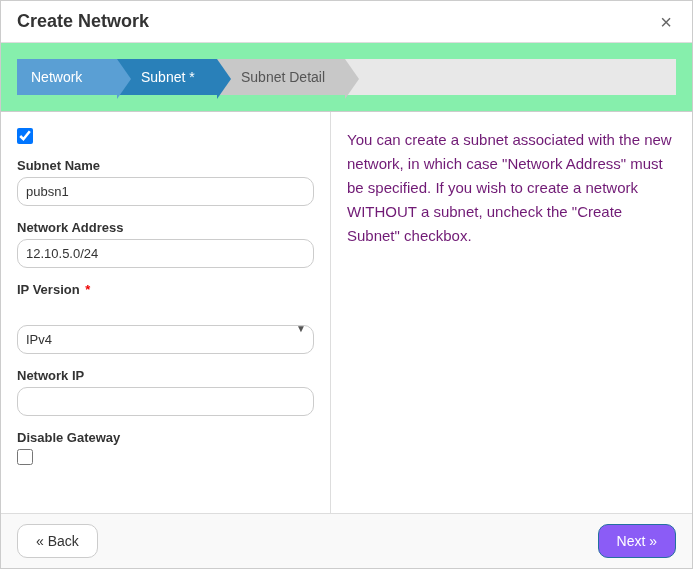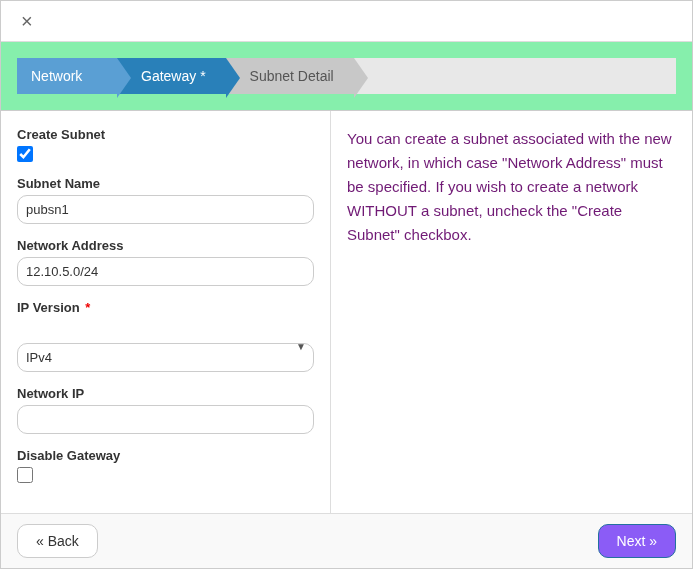--- a/index.html
+++ b/index.html
@@ -196,45 +196,45 @@
       color: #fff;
       border-color: #2470a0;
     }
   </style>
 </head>
 <body>
 
 <div class="modal">
 
   <div class="modal-header">
+    <span class="modal-title">Create Network</span>
     <button class="close-btn">×</button>
   </div>
 
   <div class="wizard-steps">
     <div class="step step-completed">
       <span>Network</span>
       <span class="step-arrow"></span>
     </div>
     <div class="step step-active" style="padding-left:24px;">
-      <span>Gateway *</span>
+      <span>Subnet *</span>
       <span class="step-arrow"></span>
     </div>
     <div class="step step-inactive" style="padding-left:24px;text-align:right;">
       <span>Subnet Detail</span>
       <span class="step-arrow"></span>
     </div>
     <div style="flex:1; background:#e8e8e8;"></div>
   </div>
 
   <div class="modal-body">
 
     <div class="form-panel">
 
       <div class="form-group">
-        <span class="form-label">Create Subnet</span>
         <div class="checkbox-row">
           <input type="checkbox" checked="" style="">
         </div>
       </div>
 
       <div class="form-group">
         <label class="form-label">Subnet Name</label>
         <input type="text" class="form-control" value="pubsn1" style="">
       </div>
 

